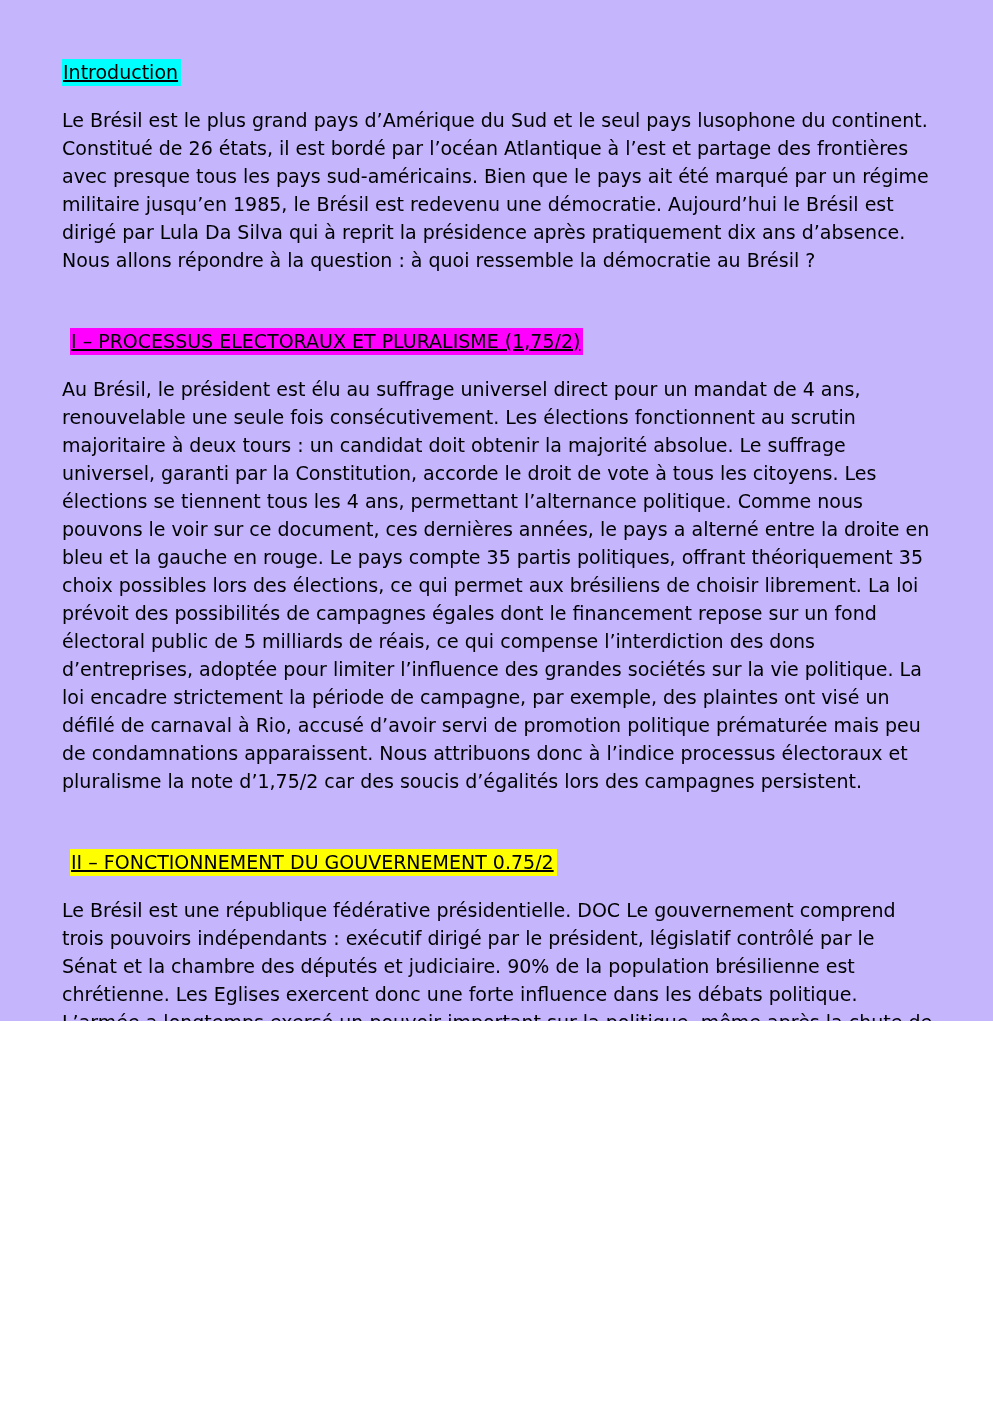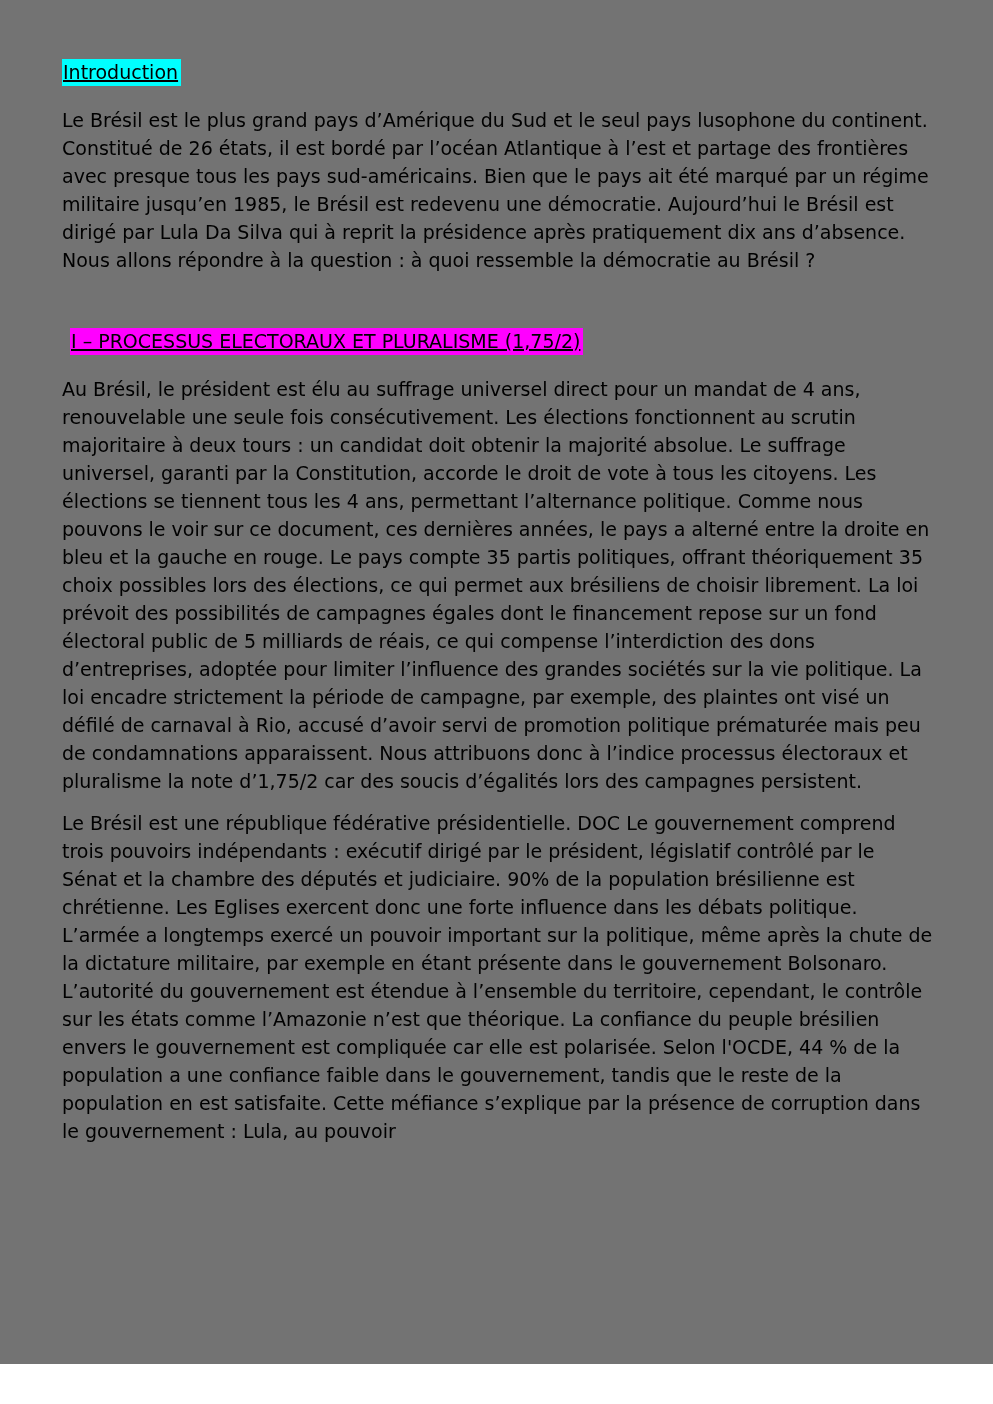--- a/index.html
+++ b/index.html
@@ -9,24 +9,24 @@
   }
   body {
     width: 993px;
     height: 1404px;
     font-family: "DejaVu Sans", "Liberation Sans", sans-serif;
     color: #000000;
   }
   .page {
     box-sizing: border-box;
     width: 993px;
-    height: 1364px;
+    height: 1021px;
     padding: 58px 59px 0 62px;
     overflow: hidden;
-    background: #737373;
+    background: #c4b5fd;
   }
   .para {
     margin: 0 0 17px 0;
     font-size: 19px;
     line-height: 28px;
     text-align: left;
   }
   .body-para {
     margin-bottom: 14px;
   }
@@ -51,16 +51,17 @@
 
   <p class="para heading-para"><mark class="hl" style="background-color: rgb(0, 255, 255);">Introduction</mark></p>
 
   <p class="para body-para">Le Brésil est le plus grand pays d’Amérique du Sud et le seul pays lusophone du continent. Constitué de 26 états, il est bordé par l’océan Atlantique à l’est et partage des frontières avec presque tous les pays sud-américains. Bien que le pays ait été marqué par un régime militaire jusqu’en 1985, le Brésil est redevenu une démocratie. Aujourd’hui le Brésil est dirigé par Lula Da Silva qui à reprit la présidence après pratiquement dix ans d’absence. Nous allons répondre à la question : à quoi ressemble la démocratie au Brésil ?</p>
 
 
   <p class="para heading-para spaced-top"><mark class="hl" style="background-color: rgb(255, 0, 255);">I – PROCESSUS ELECTORAUX ET PLURALISME (1,75/2)</mark></p>
 
   <p class="para body-para">Au Brésil, le président est élu au suffrage universel direct pour un mandat de 4 ans, renouvelable une seule fois consécutivement. Les élections fonctionnent au scrutin majoritaire à deux tours : un candidat doit obtenir la majorité absolue. Le suffrage universel, garanti par la Constitution, accorde le droit de vote à tous les citoyens. Les élections se tiennent tous les 4 ans, permettant l’alternance politique. Comme nous pouvons le voir sur ce document, ces dernières années, le pays a alterné entre la droite en bleu et la gauche en rouge. Le pays compte 35 partis politiques, offrant théoriquement 35 choix possibles lors des élections, ce qui permet aux brésiliens de choisir librement. La loi prévoit des possibilités de campagnes égales dont le financement repose sur un fond électoral public de 5 milliards de réais, ce qui compense l’interdiction des dons d’entreprises, adoptée pour limiter l’influence des grandes sociétés sur la vie politique. La loi encadre strictement la période de campagne, par exemple, des plaintes ont visé un défilé de carnaval à Rio, accusé d’avoir servi de promotion politique prématurée mais peu de condamnations apparaissent. Nous attribuons donc à l’indice processus électoraux et pluralisme la note d’1,75/2 car des soucis d’égalités lors des campagnes persistent.</p>
 
+  <p class="para heading-para spaced-top"><mark class="hl" style="background-color: rgb(255, 255, 0);">II – FONCTIONNEMENT DU GOUVERNEMENT 0.75/2</mark></p>
 
   <p class="para body-para">Le Brésil est une république fédérative présidentielle. DOC Le gouvernement comprend trois pouvoirs indépendants : exécutif dirigé par le président, législatif contrôlé par le Sénat et la chambre des députés et judiciaire. 90% de la population brésilienne est chrétienne. Les Eglises exercent donc une forte influence dans les débats politique. L’armée a longtemps exercé un pouvoir important sur la politique, même après la chute de la dictature militaire, par exemple en étant présente dans le gouvernement Bolsonaro. L’autorité du gouvernement est étendue à l’ensemble du territoire, cependant, le contrôle sur les états comme l’Amazonie n’est que théorique. La confiance du peuple brésilien envers le gouvernement est compliquée car elle est polarisée. Selon l'OCDE, 44 % de la population a une confiance faible dans le gouvernement, tandis que le reste de la population en est satisfaite. Cette méfiance s’explique par la présence de corruption dans le gouvernement :  Lula, au pouvoir</p>
 
 </div>
 
 </body></html>

